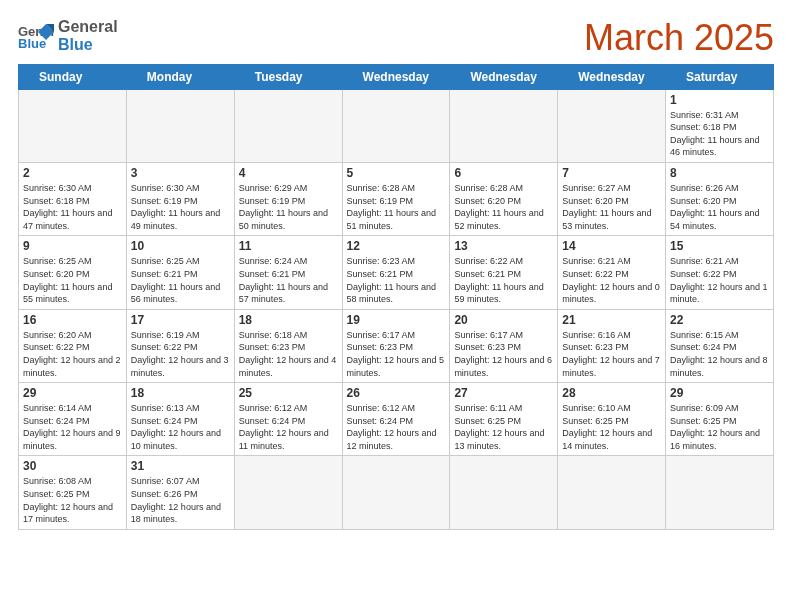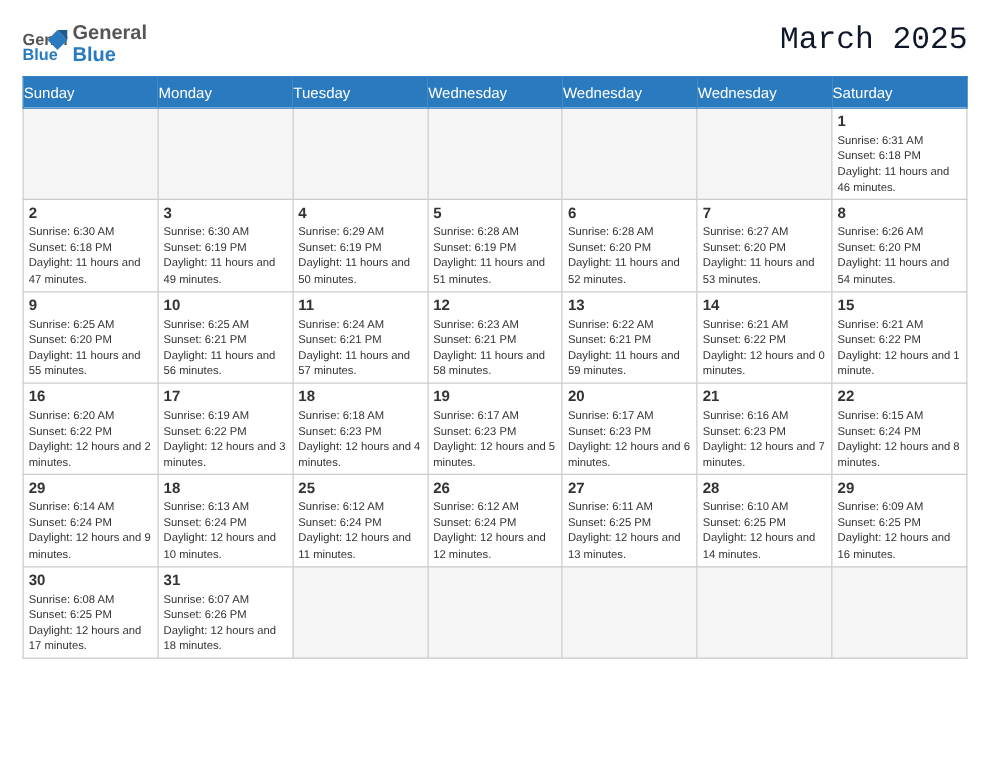--- a/index.html
+++ b/index.html
@@ -28,41 +28,40 @@
       gap: 4px;
     }
     .logo-icon {
       width: 36px;
       height: 28px;
     }
     .title-area {
       text-align: right;
     }
     .month-title {
-      font-size: 25px;
-      color: #0f172a;
+      font-size: 36px;
+      color: #c2410c;
       font-weight: 300;
       line-height: 1.1;
-      font-family: Liberation Mono, monospace;
     }
     .subtitle {
       font-size: 13px;
       color: #555;
     }
     .calendar {
       width: 100%;
       border-collapse: collapse;
       margin-top: 4px;
     }
     .calendar th {
       background: #2a7abf;
       color: #fff;
       font-size: 12px;
-      font-weight: normal;
-      padding: 5px 0;
+      font-weight: bold;
+      padding: 5px 20px;
       text-align: left;
       border: 1px solid #2a7abf;
     }
     .calendar td {
       border: 1px solid #ccc;
       vertical-align: top;
       padding: 3px 4px;
       width: calc(100% / 7);
       min-height: 72px;
       font-size: 9.5px;

